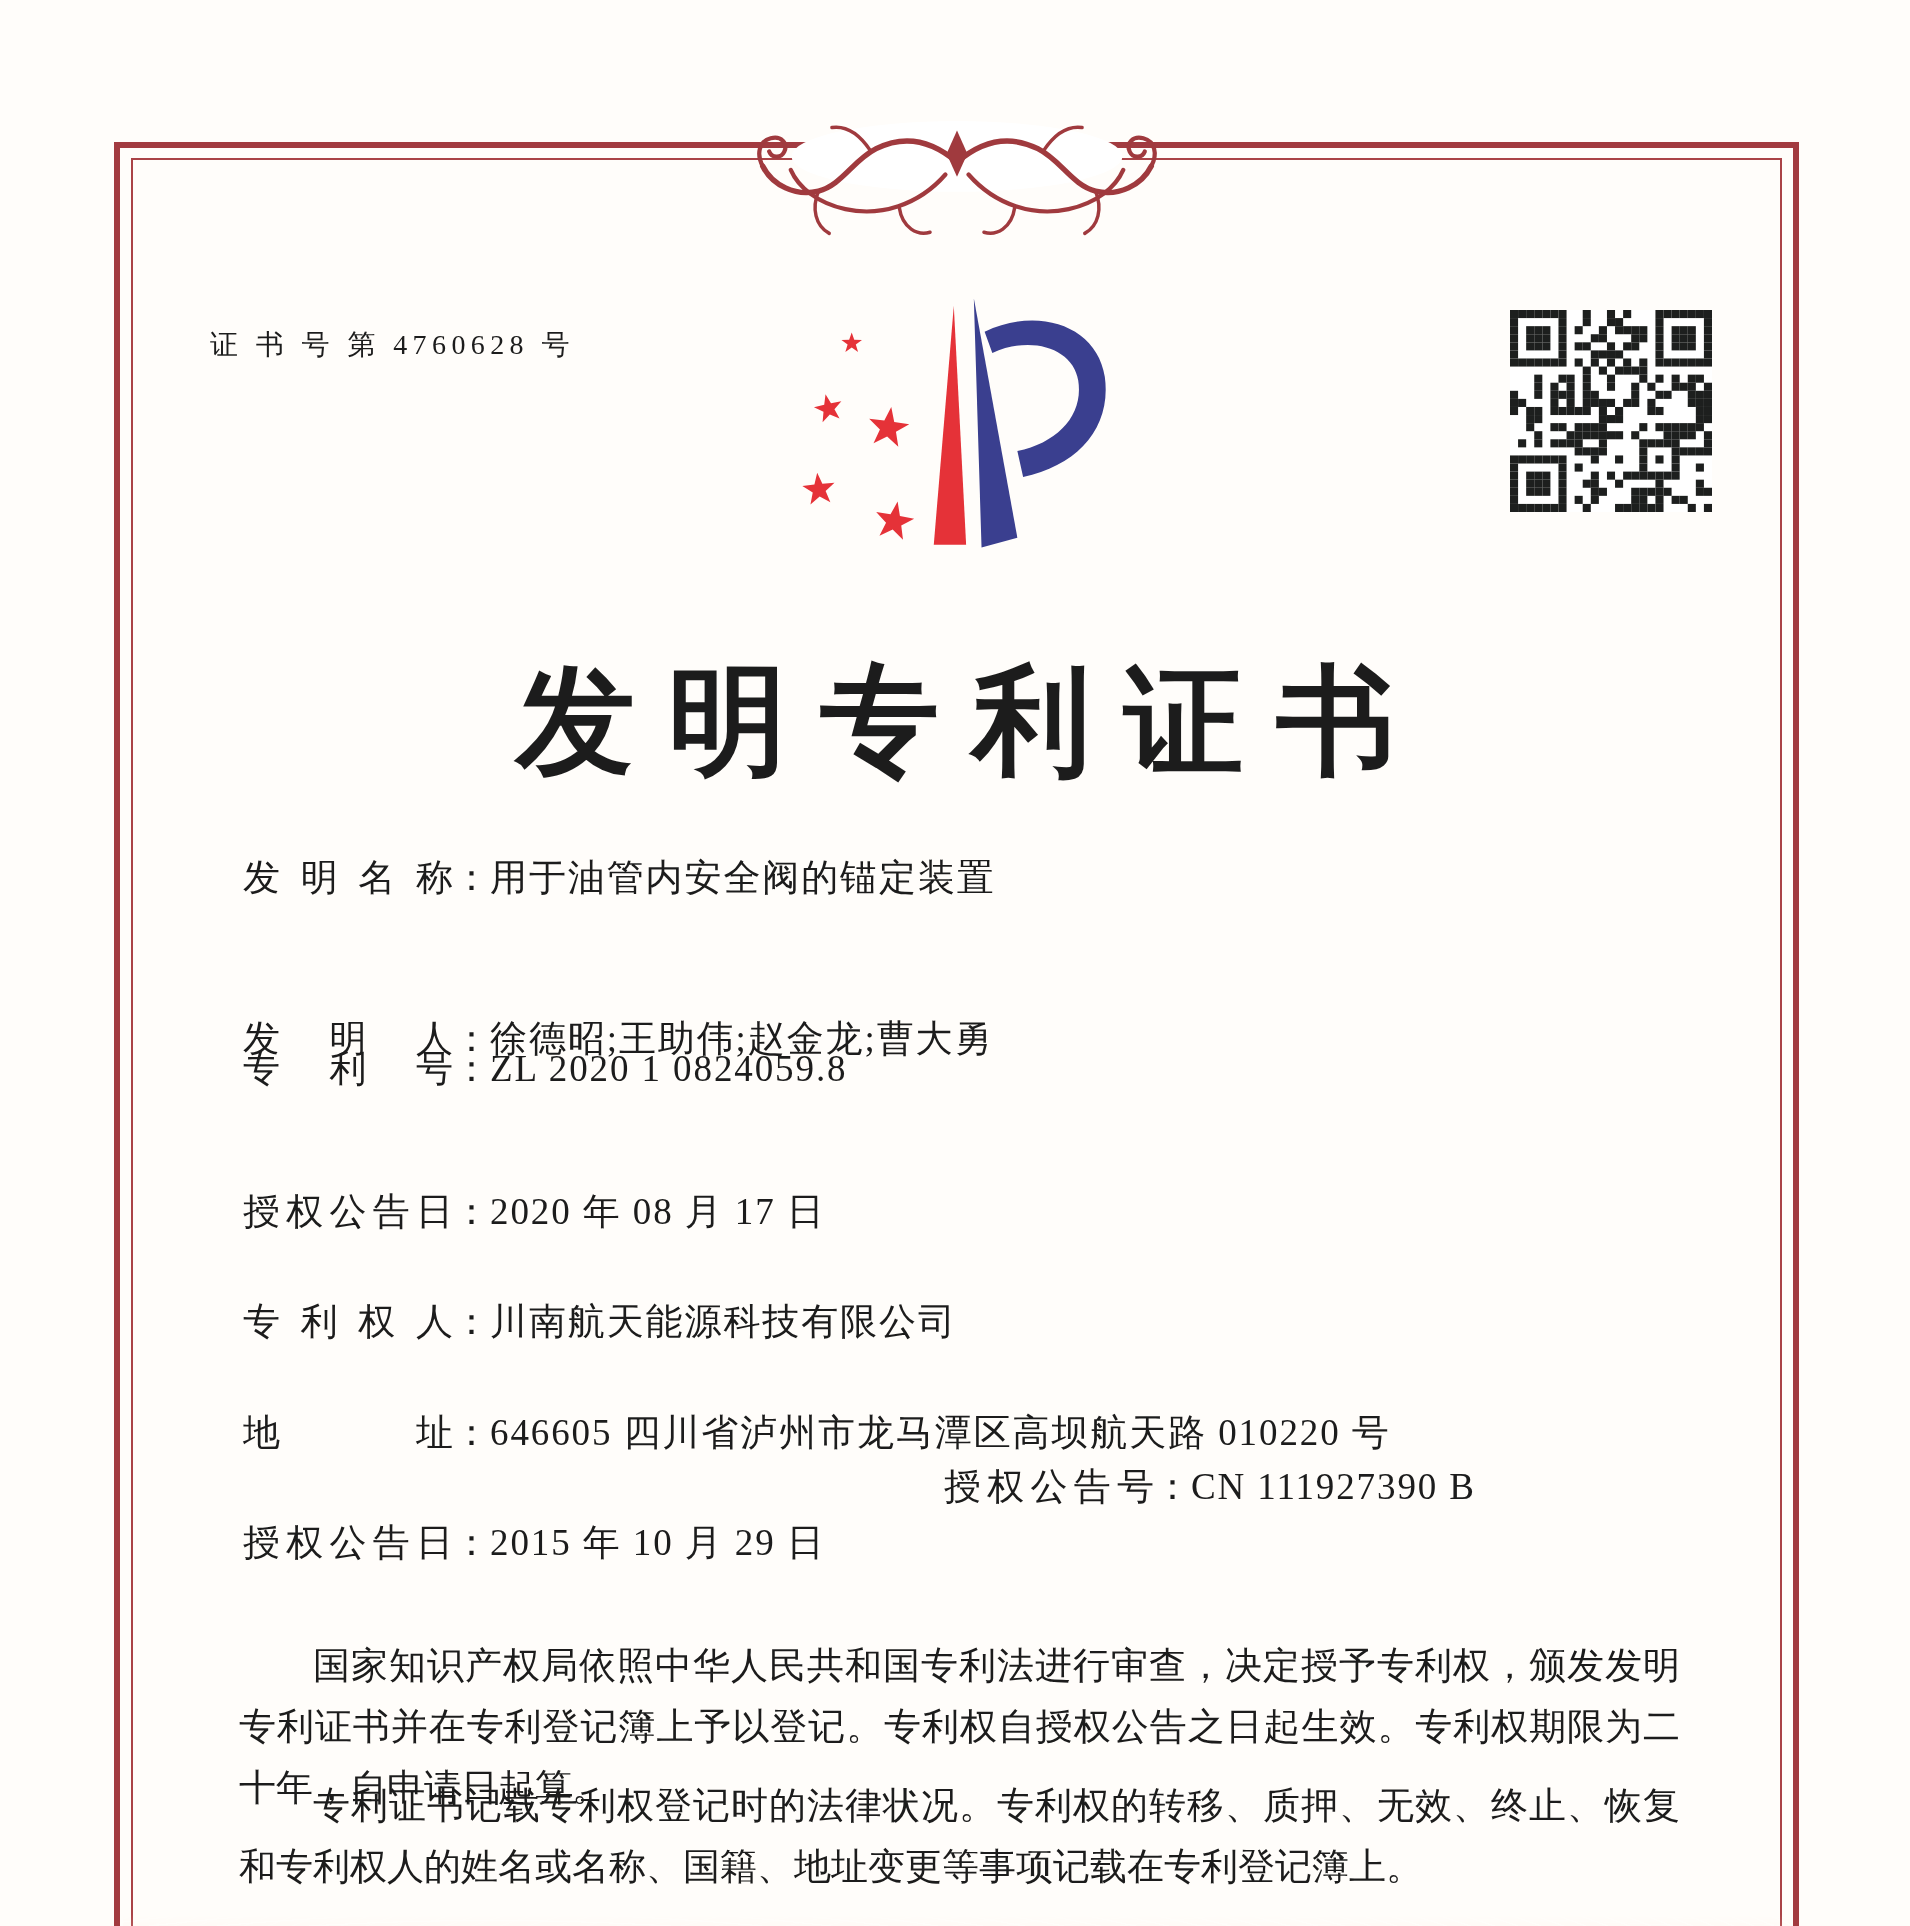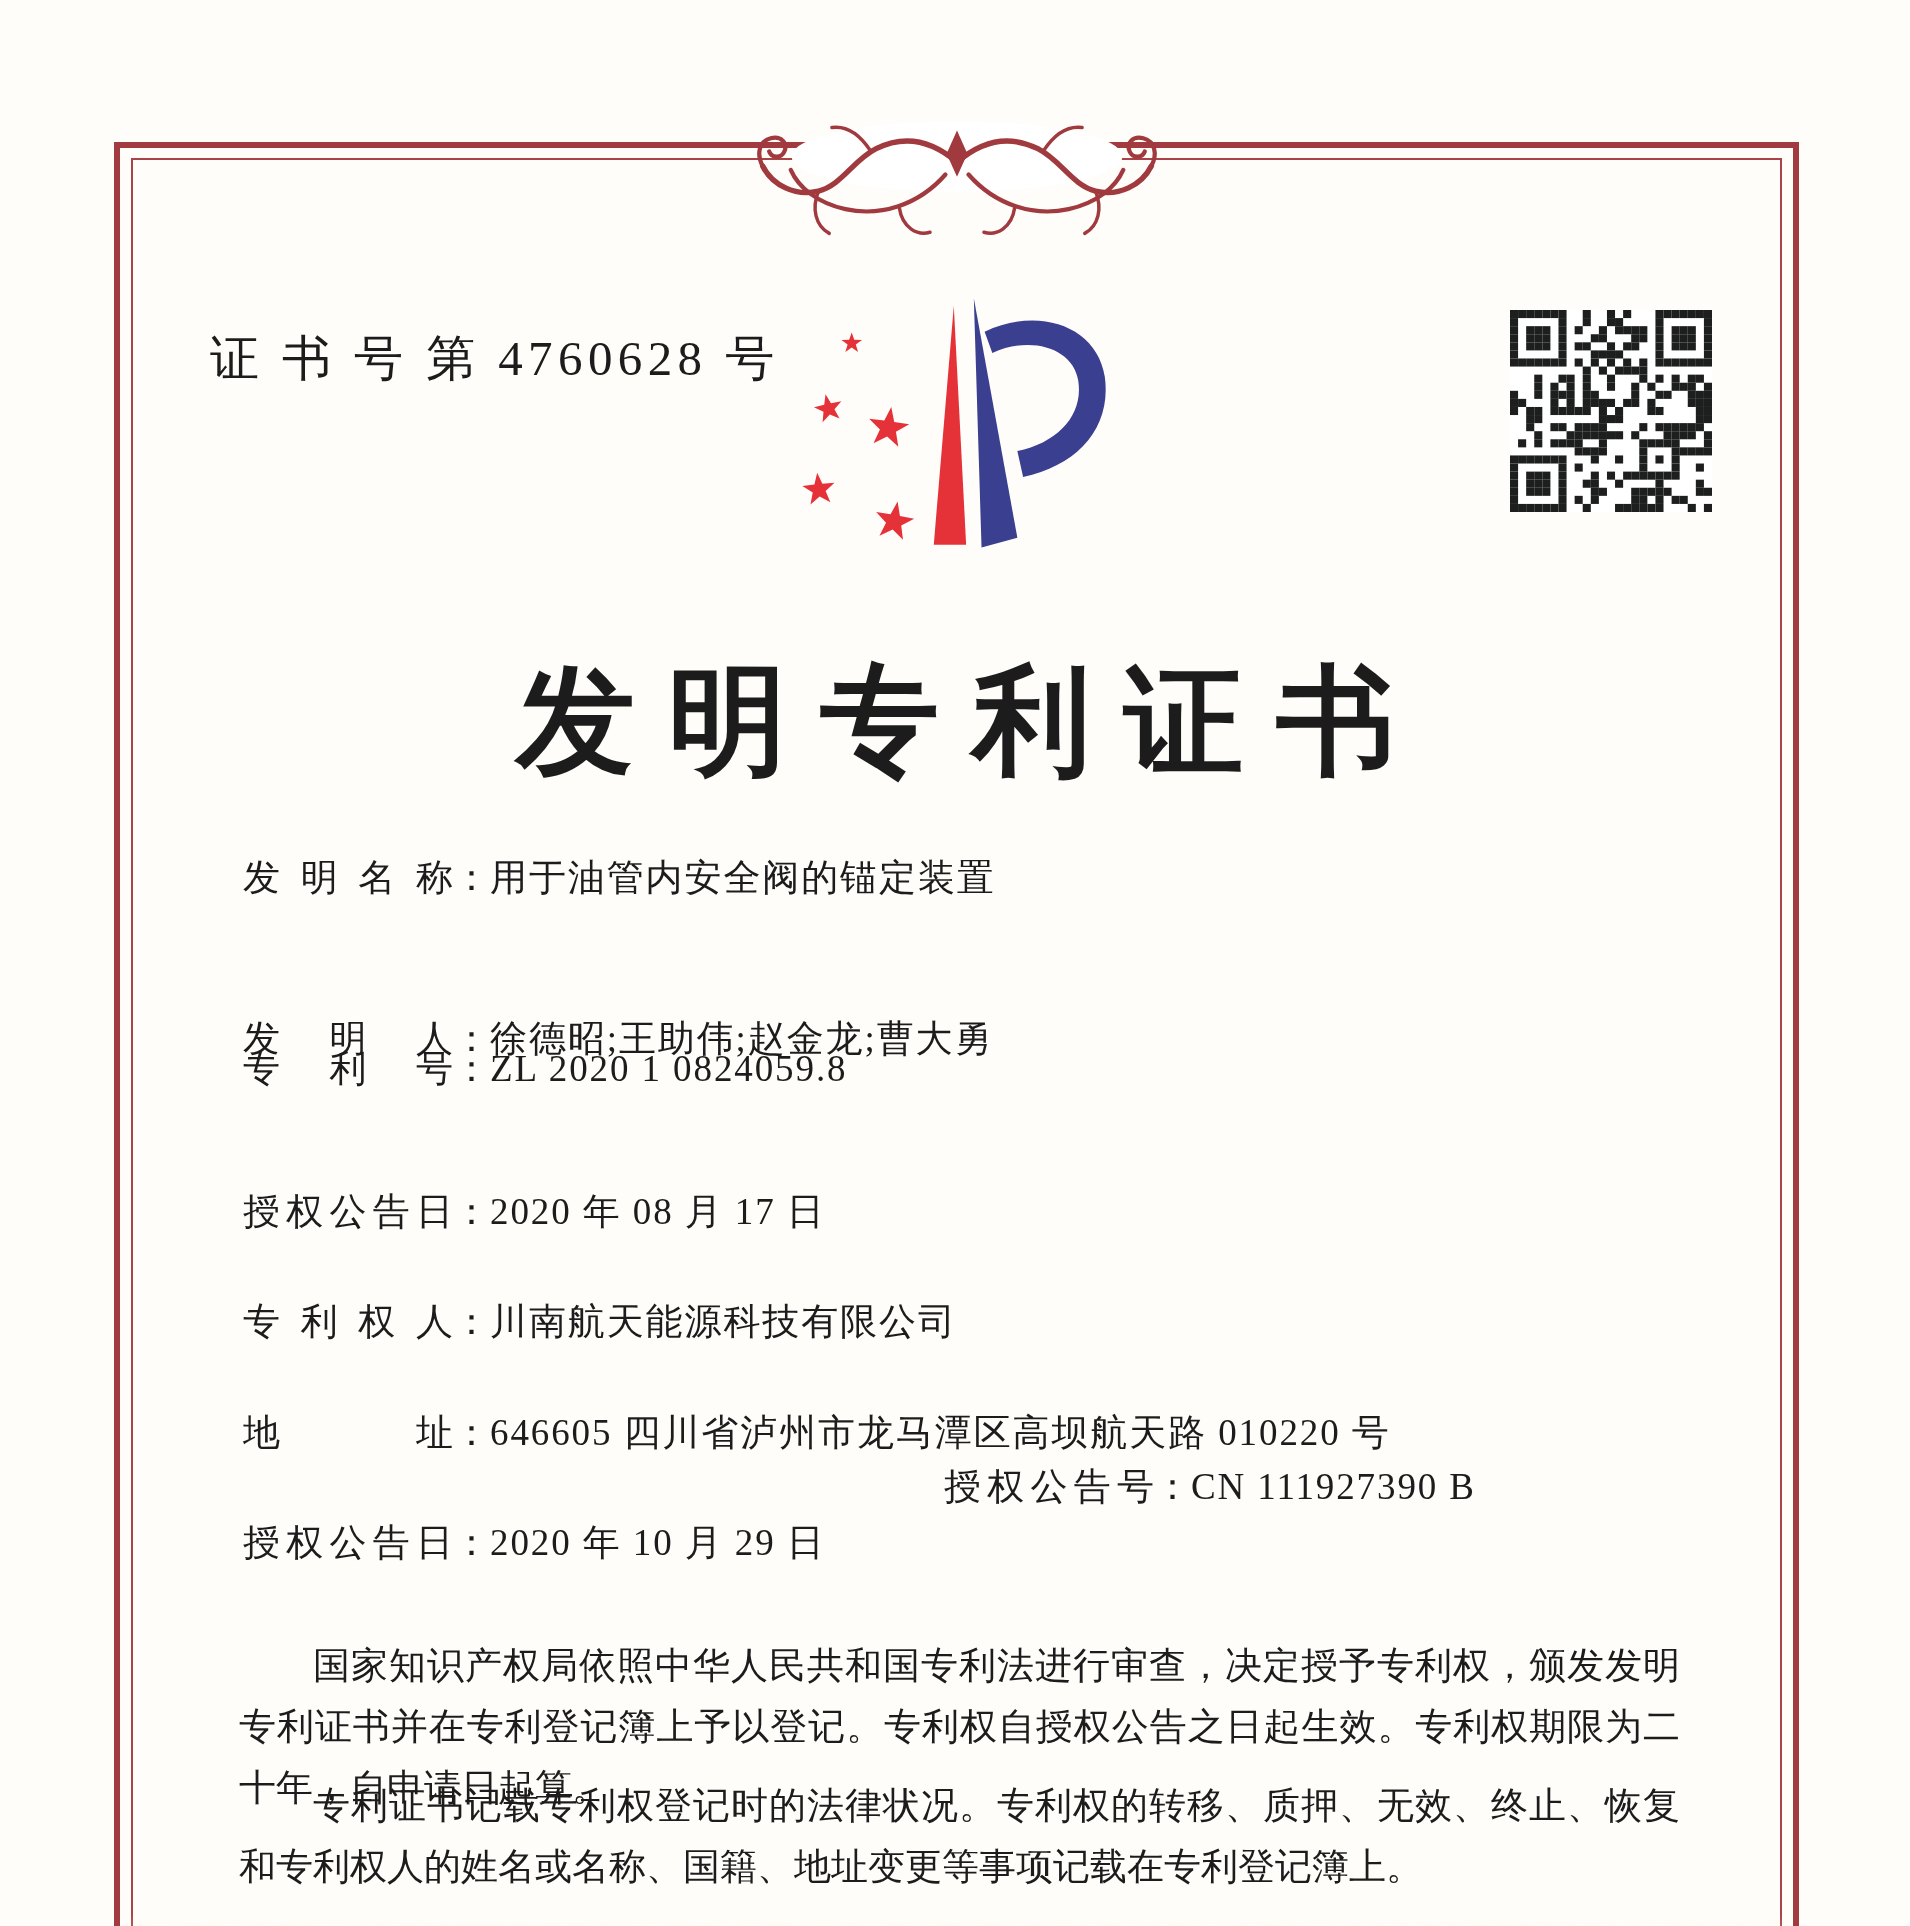--- a/index.html
+++ b/index.html
@@ -8,21 +8,21 @@
     background:#fffdfa;color:#1c1c1c;
     font-family:"Liberation Serif","DejaVu Serif",serif;
   }
   .abs{position:absolute;}
   
   .border-outer{left:114px;top:142px;width:1685px;height:2425px;
     border:6.2px solid #a23b40;box-sizing:border-box;}
   .border-inner{left:131px;top:158px;width:1651px;height:2391px;
     border:2.3px solid #aa4347;box-sizing:border-box;}
   
-  .cert-no{left:210px;top:326px;font-size:49px;letter-spacing:5.4px;white-space:nowrap;}
+  .cert-no{left:210px;top:326px;font-size:28px;letter-spacing:5.4px;white-space:nowrap;}
   .title{left:0;top:642px;width:1911px;text-align:center;font-size:119px;
     font-weight:600;letter-spacing:33px;text-indent:33px;white-space:nowrap;}
   
   .frow{left:243px;font-size:37px;white-space:nowrap;line-height:1.25;}
   .frow2{left:944px;font-size:37px;white-space:nowrap;line-height:1.25;}
   .flabel{display:inline-block;width:210px;text-align:justify;text-align-last:justify;}
   .fcolon{display:inline-block;width:37px;}
   .fvalue{letter-spacing:1.9px;}
   
   .para{left:239px;width:1441px;font-size:37px;line-height:1.655;
@@ -406,21 +406,21 @@
 <div class="abs frow" style="top:1189px">
   <span class="flabel">授权公告日</span><span class="fcolon">：</span><span class="fvalue">2020 年 08 月 17 日</span>
 </div>
 <div class="abs frow" style="top:1299px">
   <span class="flabel">专利权人</span><span class="fcolon">：</span><span class="fvalue">川南航天能源科技有限公司</span>
 </div>
 <div class="abs frow" style="top:1410px">
   <span class="flabel">地址</span><span class="fcolon">：</span><span class="fvalue">646605 四川省泸州市龙马潭区高坝航天路 010220 号</span>
 </div>
 <div class="abs frow" style="top:1520px">
-  <span class="flabel">授权公告日</span><span class="fcolon">：</span><span class="fvalue">2020 年 10 月 29 日</span>
+  <span class="flabel">授权公告日</span><span class="fcolon">：</span><span class="fvalue">2015 年 10 月 29 日</span>
 </div>
 <div class="abs frow2" style="top:1464px">
   <span class="flabel">授权公告号</span><span class="fcolon">：</span><span class="fvalue">CN 111927390 B</span>
 </div>
 
 <div class="abs para" style="top:1635px">国家知识产权局依照中华人民共和国专利法进行审查，决定授予专利权，颁发发明专利证书并在专利登记簿上予以登记。专利权自授权公告之日起生效。专利权期限为二十年，自申请日起算。</div>
 <div class="abs para" style="top:1775px">专利证书记载专利权登记时的法律状况。专利权的转移、质押、无效、终止、恢复和专利权人的姓名或名称、国籍、地址变更等事项记载在专利登记簿上。</div>
 
 <div class="abs guilloche"></div>
 

